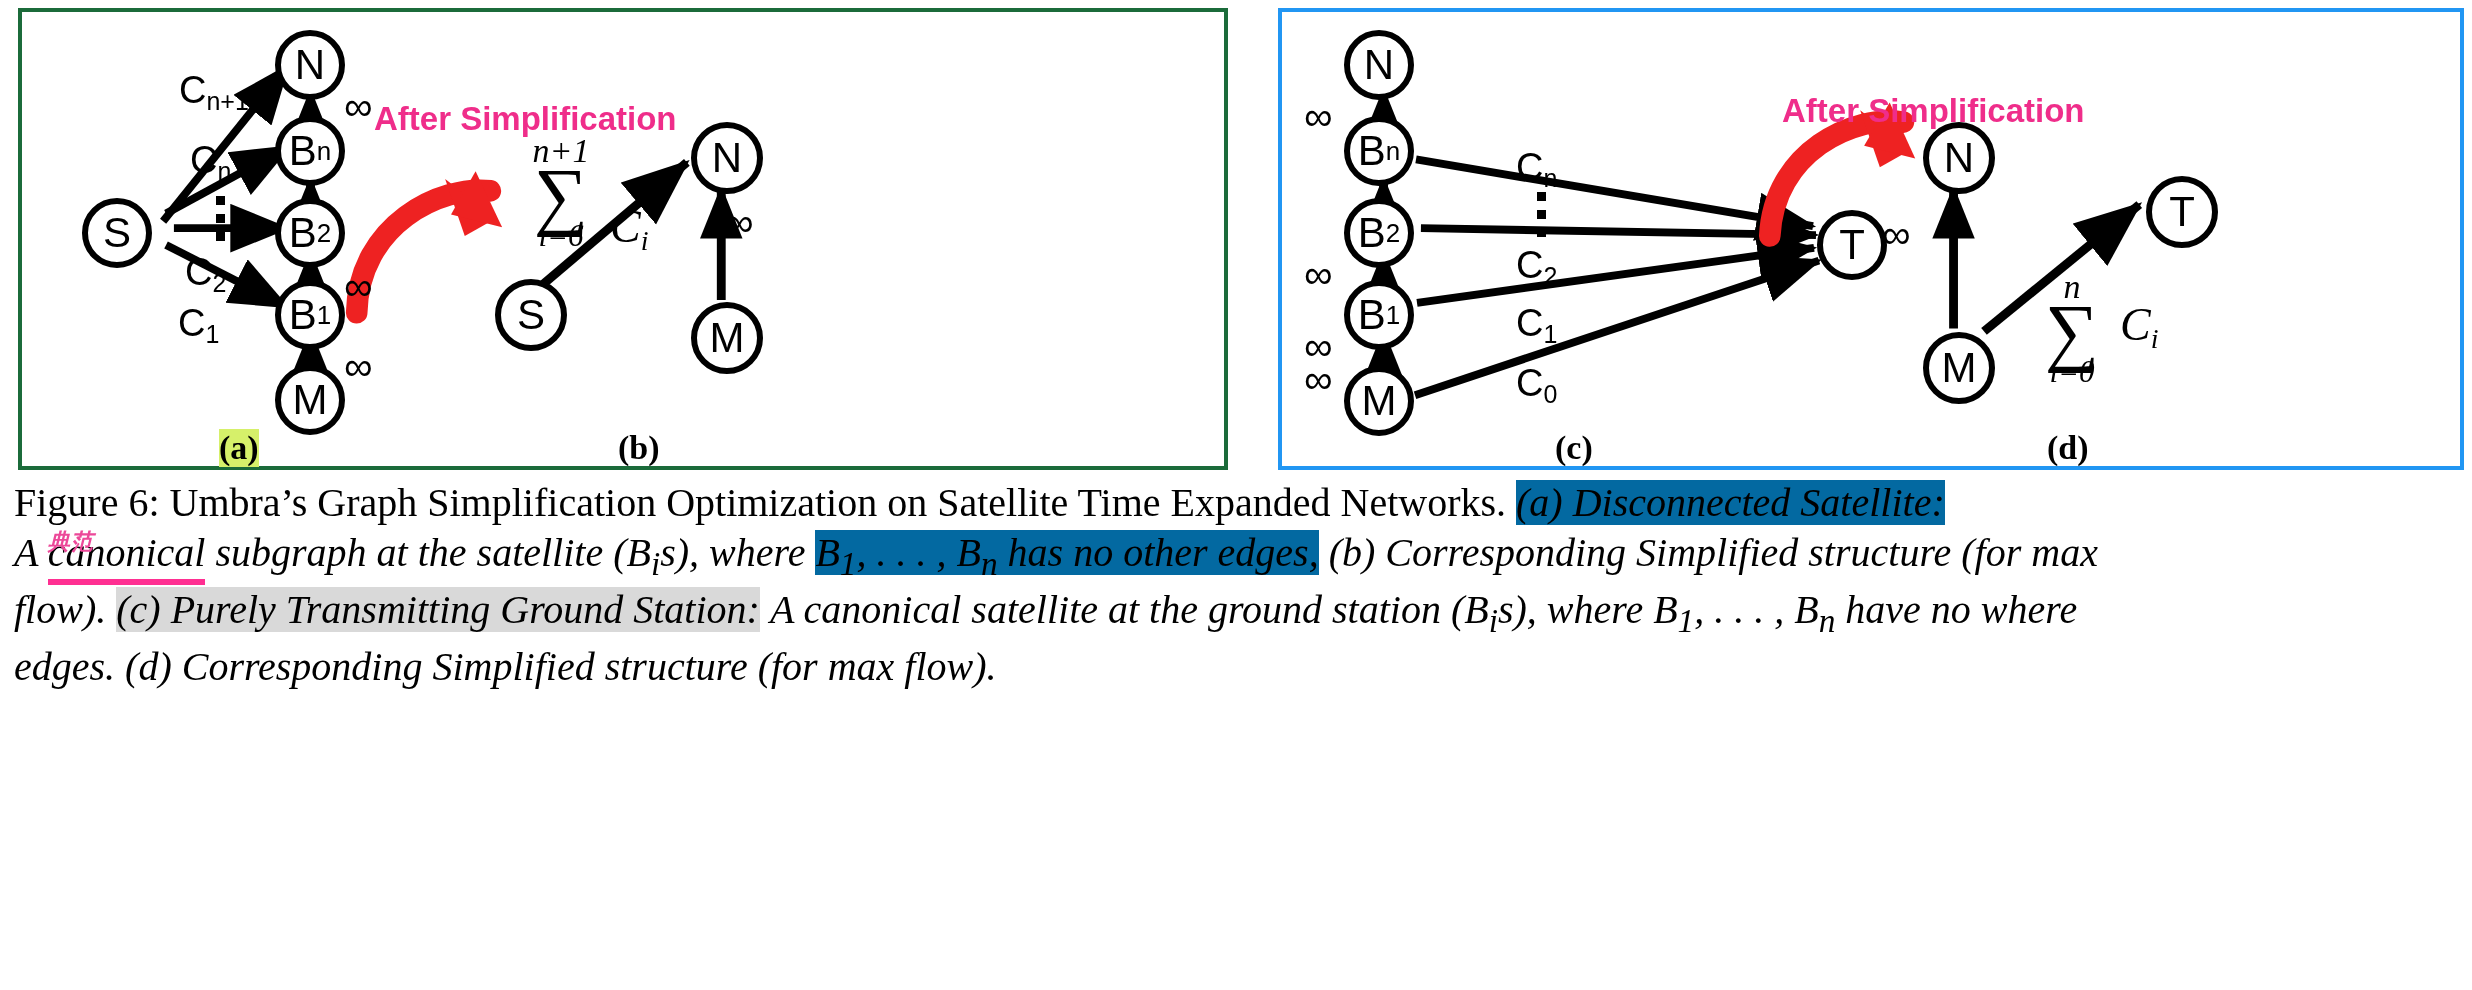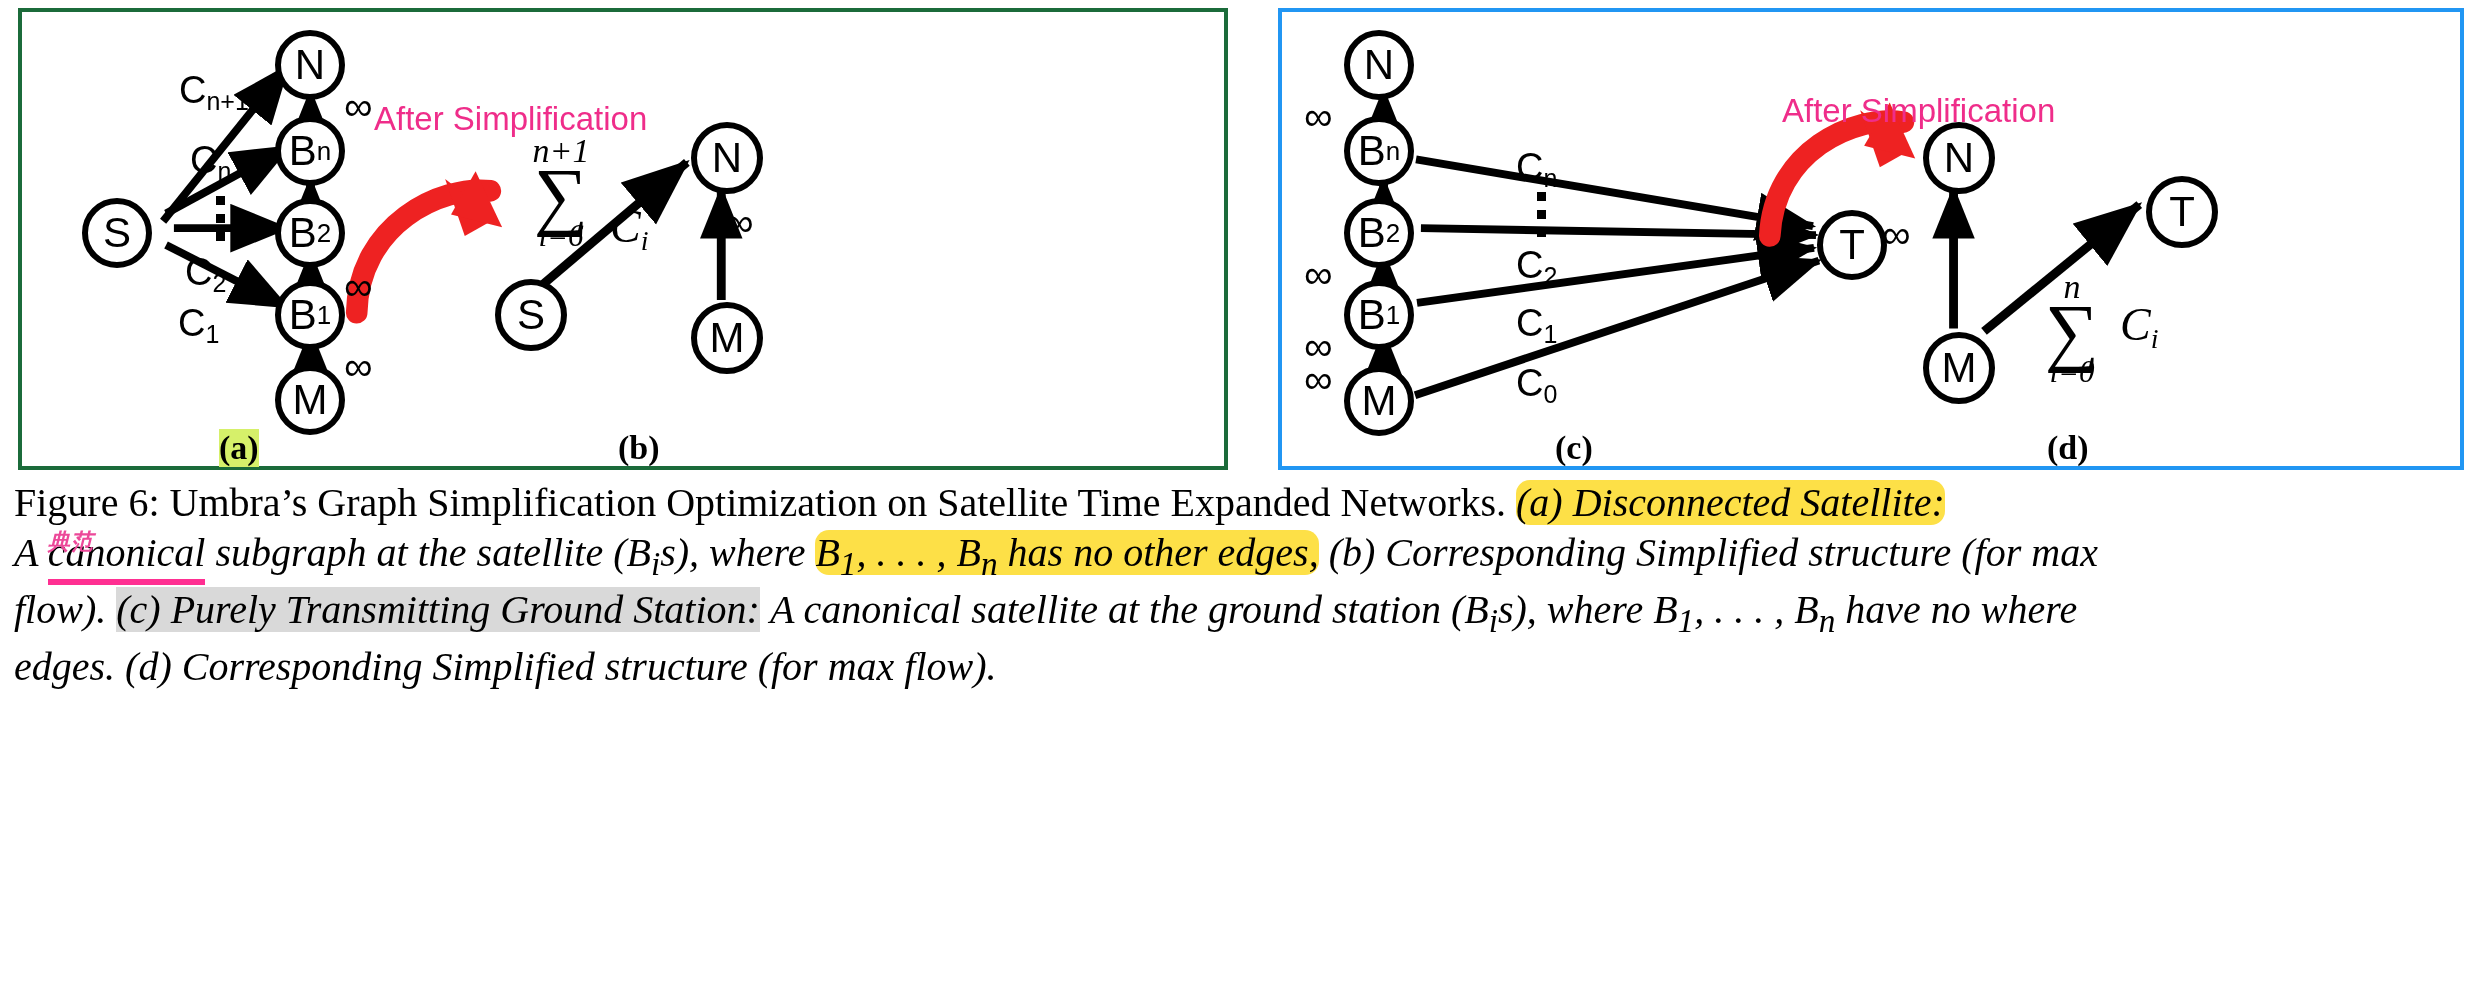--- a/index.html
+++ b/index.html
@@ -25,21 +25,21 @@
   .lbl{position:absolute;font-family:"Liberation Sans",sans-serif;
        font-size:38px;color:#000;white-space:nowrap;z-index:7;}
   .lbl sub{font-size:25px;vertical-align:-.28em;}
   .inf{position:absolute;font-family:"Liberation Sans",sans-serif;
        font-size:40px;color:#000;z-index:7;}
   .vdots{position:absolute;width:9px;z-index:7;display:flex;flex-direction:column;
          gap:9px;align-items:center;}
   .vdots i{display:block;width:9px;height:9px;background:#000;}
 
   .after{position:absolute;font-family:"Liberation Sans",sans-serif;
-         font-weight:normal;font-size:33px;color:#ef2d8a;white-space:nowrap;z-index:9;text-align:center;}
+         font-weight:bold;font-size:33px;color:#ef2d8a;white-space:nowrap;z-index:9;text-align:center;}
 
   .panel-tag{position:absolute;font-family:"Liberation Serif",serif;
              font-weight:bold;font-size:34px;color:#000;z-index:8;}
   .hl-green{background:#d6f06a;}
 
   
   .sum{position:absolute;z-index:7;font-family:"Liberation Serif",serif;
        color:#000;text-align:center;line-height:1;}
   .sum .up{font-size:34px;font-style:italic;display:block;margin-bottom:-4px;}
   .sum .sig{font-size:76px;display:block;line-height:.82;}
@@ -48,21 +48,21 @@
            font-style:italic;font-size:46px;z-index:7;}
   .sumterm sub{font-size:28px;font-style:italic;vertical-align:-.3em;}
 
   
   #caption{position:absolute;left:14px;top:478px;width:2452px;
            font-family:"Liberation Serif",serif;font-size:40px;color:#000;
            line-height:1.26;}
   #caption .ln{white-space:nowrap;}
   .b{font-weight:normal;}
   .it{font-style:italic;}
-  .hi-green{background:#fde047;border-radius:14px;}
+  .hi-green{background:#0369a1;}
   .hi-grey{background:#d9d9d9;}
   .pinkline{border-bottom:6px solid #ff2f92;}
   .cjk{position:absolute;left:0;top:-34px;font-family:"DejaVu Sans",sans-serif;
        font-size:22px;font-weight:bold;color:#ec4899;letter-spacing:1px;margin-top:34px;}
   .mi{font-style:italic;}
 </style>
 </head>
 <body>
 
 <div id="root">

